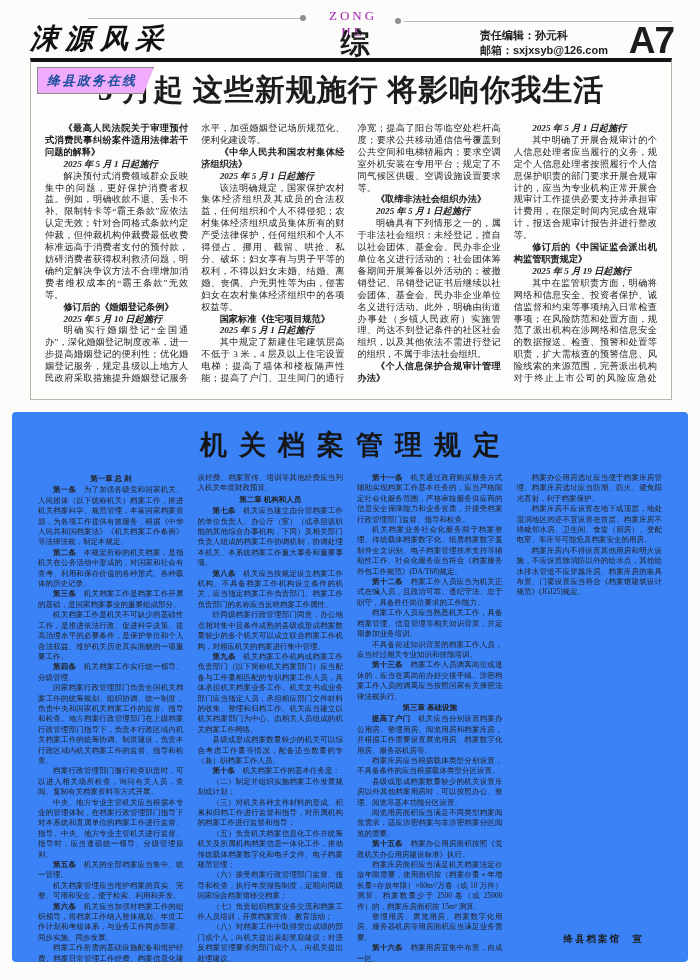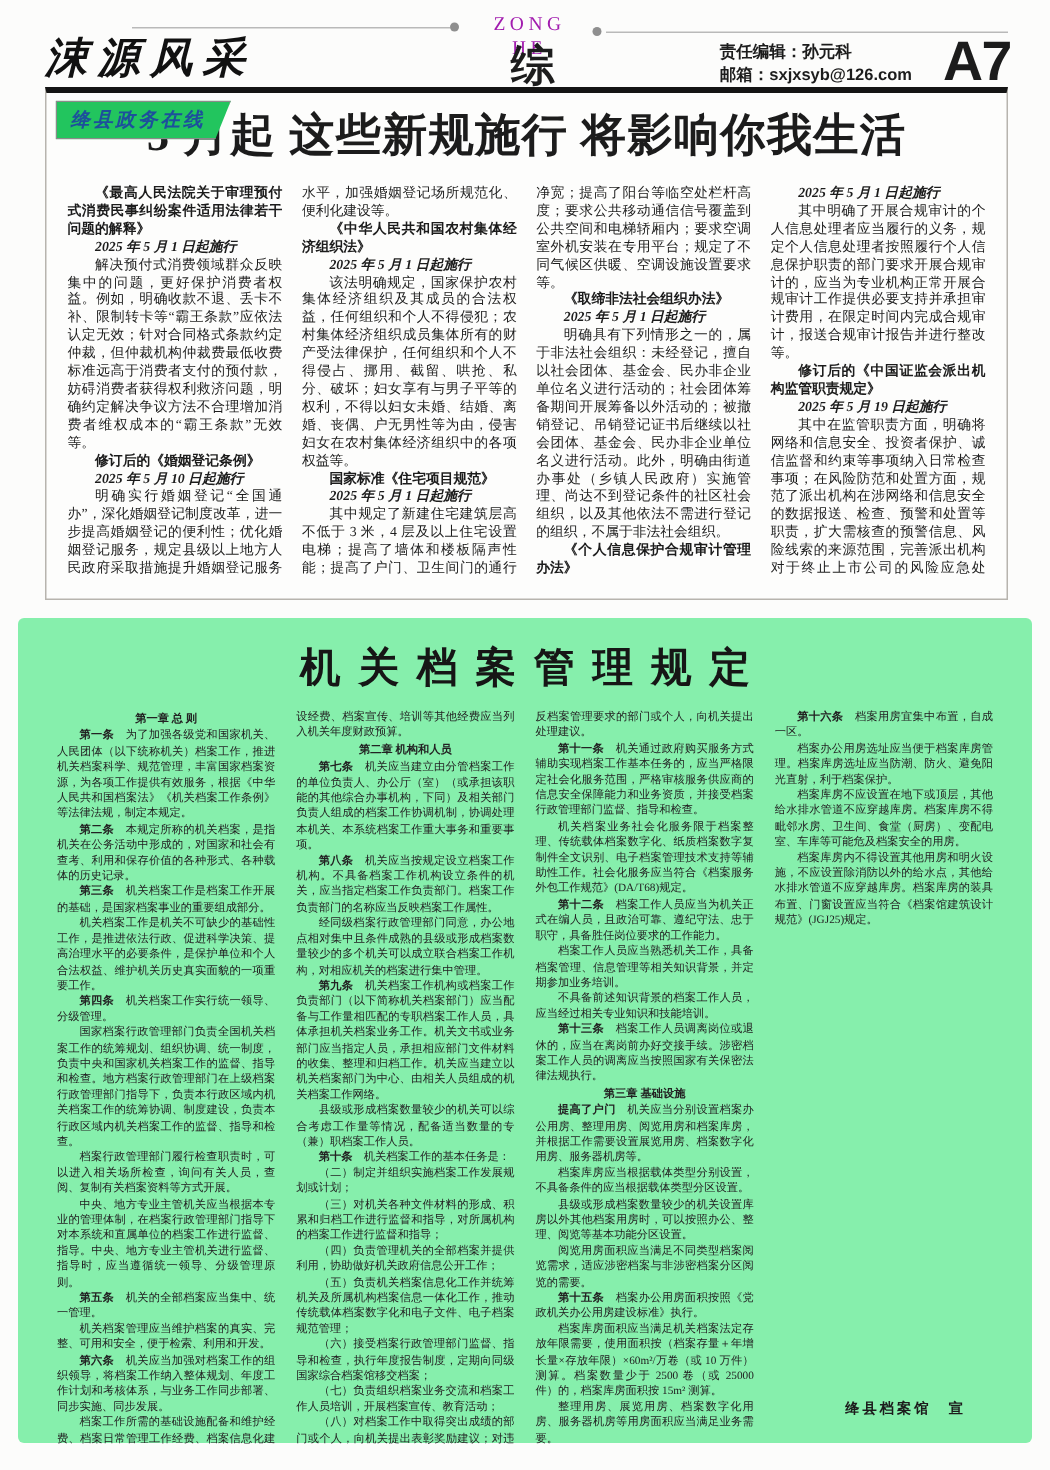--- a/index.html
+++ b/index.html
@@ -17,37 +17,37 @@
   .masthead-title{font-size:28px;font-weight:bold;letter-spacing:7px;font-style:italic;color:#111;font-family:Liberation Serif, serif;}
   .masthead-date{font-size:10px;font-weight:bold;margin-top:2px;letter-spacing:1px;font-family:"Liberation Sans",sans-serif;}
   .section-py{position:absolute;left:308px;top:8px;width:90px;text-align:center;color:#a21caf;font-size:13px;letter-spacing:3px;word-spacing:14px;}
   .section-cn{position:absolute;left:290px;top:24px;width:130px;text-align:center;font-size:29px;font-weight:bold;letter-spacing:22px;text-indent:22px;}
   .editor-block{position:absolute;right:92px;top:28px;text-align:left;font-size:11px;font-weight:bold;line-height:15px;font-family:"Liberation Sans",sans-serif;}
   .page-no{position:absolute;right:26px;top:20px;font-size:37px;font-weight:900;font-family:"Liberation Sans",sans-serif;letter-spacing:-1px;}
 
   
   .lead-box{position:absolute;left:30px;top:58px;width:642px;height:342px;box-sizing:border-box;
             border:1px solid #b7b4ae;border-top:4px solid #141414;background:#fdfdfc;}
-  .column-tag{position:absolute;left:6px;top:5px;background:#22c55e;border:1px solid #8a8a8a;
+  .column-tag{position:absolute;left:6px;top:5px;background:#f0abfc;border:1px solid #8a8a8a;
               padding:3px 16px 3px 9px;clip-path:polygon(0 0,100% 0,91% 100%,0 100%);}
   .column-tag span{font-size:13px;font-weight:bold;font-style:italic;letter-spacing:2px;}
   .headline{margin:8px 10px 0;text-align:center;font-size:30px;font-weight:bold;letter-spacing:1px;white-space:nowrap;}
   .lead-cols{margin:12px 14px 0;height:268px;overflow:hidden;
              column-count:4;column-gap:13px;column-fill:auto;
              font-size:9.2px;line-height:11.9px;text-align:justify;}
 
   
   .seg{margin:0;text-indent:2em;text-align:justify;}
   .seg-h{text-align:center;text-indent:0;font-weight:bold;margin:1px 0;}
   .seg-t{font-weight:bold;}
   .seg-d{font-weight:bold;font-style:italic;}
   .seg .lead{font-weight:bold;font-style:normal;}
 
   
-  .reg-box{position:absolute;left:12px;top:412px;width:676px;height:550px;background:#86efac;border-radius:4px;}
+  .reg-box{position:absolute;left:12px;top:412px;width:676px;height:550px;background:#3b82f6;border-radius:4px;}
   .reg-title{padding-top:15px;text-align:center;font-size:27px;font-weight:bold;letter-spacing:12px;text-indent:12px;color:#161616;}
   .reg-cols{margin:10px 26px 0;height:492px;overflow:hidden;
             column-count:4;column-gap:14px;column-fill:auto;
             font-size:7.5px;line-height:10.4px;color:#222;}
   .reg-credit{position:absolute;right:44px;bottom:16px;font-size:9.5px;font-weight:bold;letter-spacing:2px;padding-left:24px;}
 </style>
 </head>
 <body>
 
 <div class="page">
@@ -119,40 +119,39 @@
         <p class="seg seg-p">档案工作所需的基础设施配备和维护经费、档案日常管理工作经费、档案信息化建设经费、档案宣传、培训等其他经费应当列入机关年度财政预算。</p>
         <p class="seg seg-h">第二章 机构和人员</p>
         <p class="seg seg-p"><b class="lead">第七条</b>　机关应当建立由分管档案工作的单位负责人、办公厅（室）（或承担该职能的其他综合办事机构，下同）及相关部门负责人组成的档案工作协调机制，协调处理本机关、本系统档案工作重大事务和重要事项。</p>
         <p class="seg seg-p"><b class="lead">第八条</b>　机关应当按规定设立档案工作机构。不具备档案工作机构设立条件的机关，应当指定档案工作负责部门。档案工作负责部门的名称应当反映档案工作属性。</p>
         <p class="seg seg-p">经同级档案行政管理部门同意，办公地点相对集中且条件成熟的县级或形成档案数量较少的多个机关可以成立联合档案工作机构，对相应机关的档案进行集中管理。</p>
         <p class="seg seg-p"><b class="lead">第九条</b>　机关档案工作机构或档案工作负责部门（以下简称机关档案部门）应当配备与工作量相匹配的专职档案工作人员，具体承担机关档案业务工作。机关文书或业务部门应当指定人员，承担相应部门文件材料的收集、整理和归档工作。机关应当建立以机关档案部门为中心、由相关人员组成的机关档案工作网络。</p>
         <p class="seg seg-p">县级或形成档案数量较少的机关可以综合考虑工作量等情况，配备适当数量的专（兼）职档案工作人员。</p>
         <p class="seg seg-p"><b class="lead">第十条</b>　机关档案工作的基本任务是：</p>
         <p class="seg seg-p">（二）制定并组织实施档案工作发展规划或计划；</p>
         <p class="seg seg-p">（三）对机关各种文件材料的形成、积累和归档工作进行监督和指导，对所属机构的档案工作进行监督和指导；</p>
-        <p class="seg seg-p">（四）负责管理机关的全部档案并提供利用，协助做好机关政府信息公开工作；</p>
         <p class="seg seg-p">（五）负责机关档案信息化工作并统筹机关及所属机构档案信息一体化工作，推动传统载体档案数字化和电子文件、电子档案规范管理；</p>
         <p class="seg seg-p">（六）接受档案行政管理部门监督、指导和检查，执行年度报告制度，定期向同级国家综合档案馆移交档案；</p>
         <p class="seg seg-p">（七）负责组织档案业务交流和档案工作人员培训，开展档案宣传、教育活动；</p>
         <p class="seg seg-p">（八）对档案工作中取得突出成绩的部门或个人，向机关提出表彰奖励建议；对违反档案管理要求的部门或个人，向机关提出处理建议。</p>
         <p class="seg seg-p"><b class="lead">第十一条</b>　机关通过政府购买服务方式辅助实现档案工作基本任务的，应当严格限定社会化服务范围，严格审核服务供应商的信息安全保障能力和业务资质，并接受档案行政管理部门监督、指导和检查。</p>
         <p class="seg seg-p">机关档案业务社会化服务限于档案整理、传统载体档案数字化、纸质档案数字复制件全文识别、电子档案管理技术支持等辅助性工作。社会化服务应当符合《档案服务外包工作规范》(DA/T68)规定。</p>
         <p class="seg seg-p"><b class="lead">第十二条</b>　档案工作人员应当为机关正式在编人员，且政治可靠、遵纪守法、忠于职守，具备胜任岗位要求的工作能力。</p>
         <p class="seg seg-p">档案工作人员应当熟悉机关工作，具备档案管理、信息管理等相关知识背景，并定期参加业务培训。</p>
         <p class="seg seg-p">不具备前述知识背景的档案工作人员，应当经过相关专业知识和技能培训。</p>
         <p class="seg seg-p"><b class="lead">第十三条</b>　档案工作人员调离岗位或退休的，应当在离岗前办好交接手续。涉密档案工作人员的调离应当按照国家有关保密法律法规执行。</p>
         <p class="seg seg-h">第三章 基础设施</p>
         <p class="seg seg-p"><b class="lead">提高了户门</b>　机关应当分别设置档案办公用房、整理用房、阅览用房和档案库房，并根据工作需要设置展览用房、档案数字化用房、服务器机房等。</p>
         <p class="seg seg-p">档案库房应当根据载体类型分别设置，不具备条件的应当根据载体类型分区设置。</p>
         <p class="seg seg-p">县级或形成档案数量较少的机关设置库房以外其他档案用房时，可以按照办公、整理、阅览等基本功能分区设置。</p>
         <p class="seg seg-p">阅览用房面积应当满足不同类型档案阅览需求，适应涉密档案与非涉密档案分区阅览的需要。</p>
         <p class="seg seg-p"><b class="lead">第十五条</b>　档案办公用房面积按照《党政机关办公用房建设标准》执行。</p>
         <p class="seg seg-p">档案库房面积应当满足机关档案法定存放年限需要，使用面积按（档案存量＋年增长量×存放年限）×60m²/万卷（或 10 万件）测算。档案数量少于 2500 卷（或 25000 件）的，档案库房面积按 15m² 测算。</p>
         <p class="seg seg-p">整理用房、展览用房、档案数字化用房、服务器机房等用房面积应当满足业务需要。</p>
         <p class="seg seg-p"><b class="lead">第十六条</b>　档案用房宜集中布置，自成一区。</p>
         <p class="seg seg-p">档案办公用房选址应当便于档案库房管理。档案库房选址应当防潮、防火、避免阳光直射，利于档案保护。</p>
-        <p class="seg seg-p">档案库房不应设置在地下或顶层，其他给水排水管道不应穿越库房。档案库房不得毗邻水房、卫生间、食堂（厨房）、变配电室、车库等可能危及档案安全的用房。</p>
+        <p class="seg seg-p">档案库房不应设置在地下或顶层，地处湿润地区的还不宜设置在首层。档案库房不得毗邻水房、卫生间、食堂（厨房）、变配电室、车库等可能危及档案安全的用房。</p>
         <p class="seg seg-p">档案库房内不得设置其他用房和明火设施，不应设置除消防以外的给水点，其他给水排水管道不应穿越库房。档案库房的装具布置、门窗设置应当符合《档案馆建筑设计规范》(JGJ25)规定。</p>
       </div>
     <div class="reg-credit">绛县档案馆　宣</div>
   </div>
 
 </div>
 
 </body></html>

